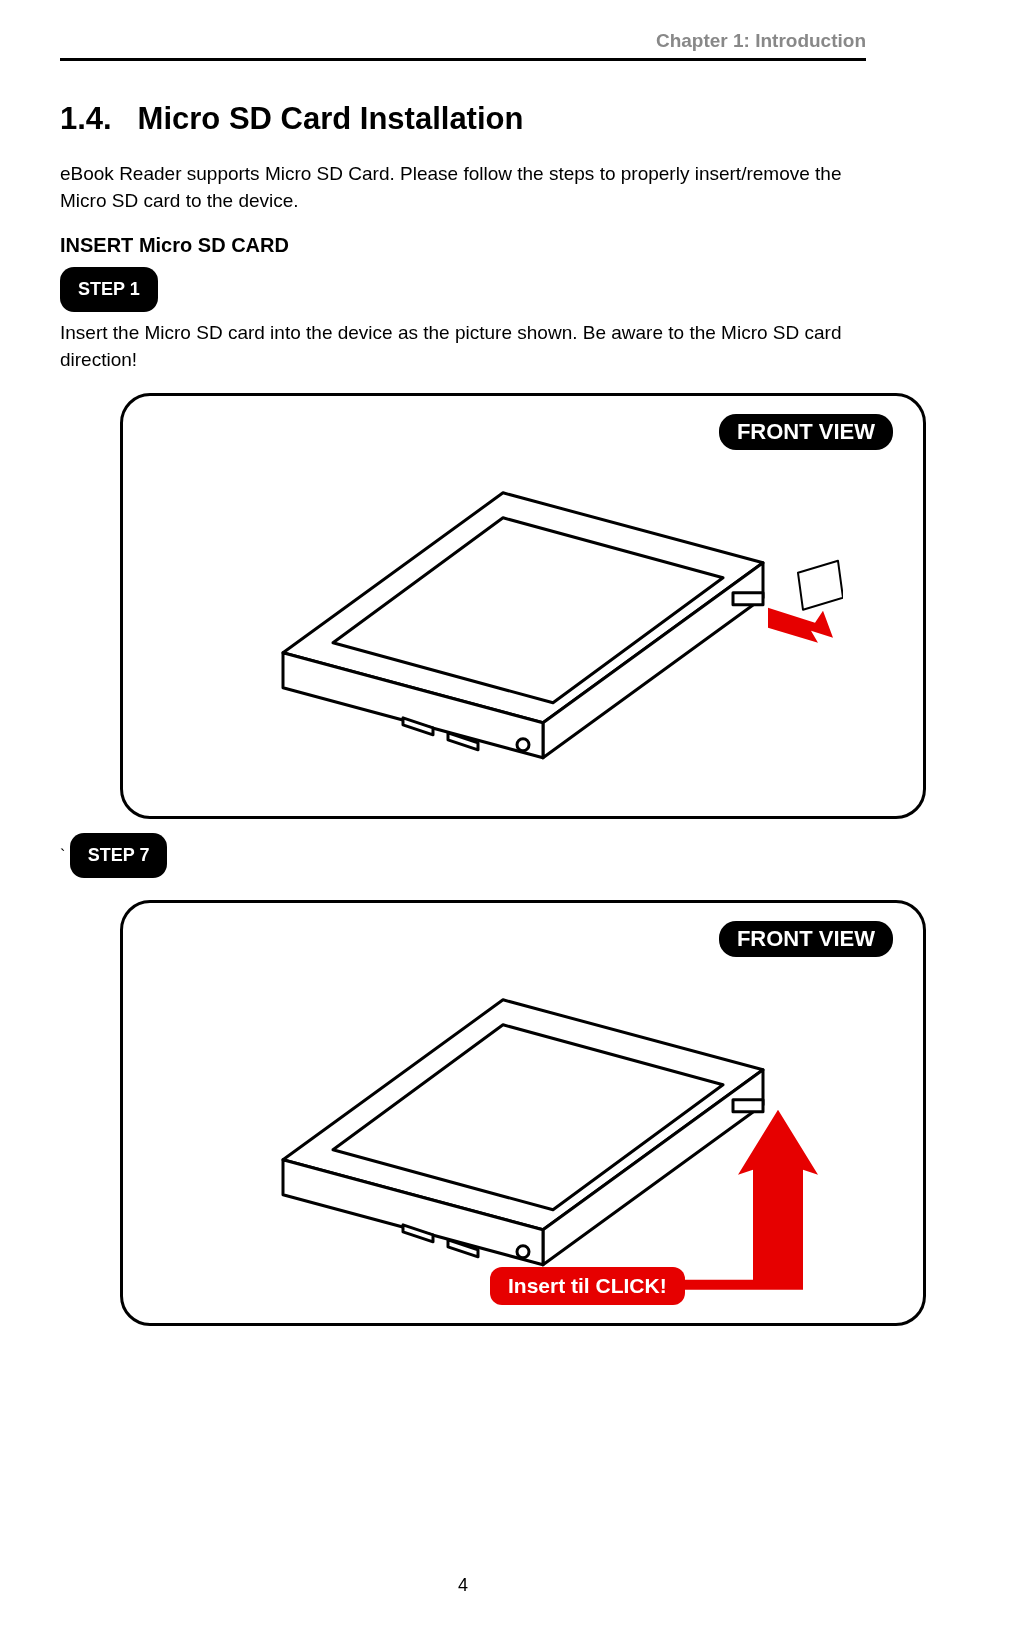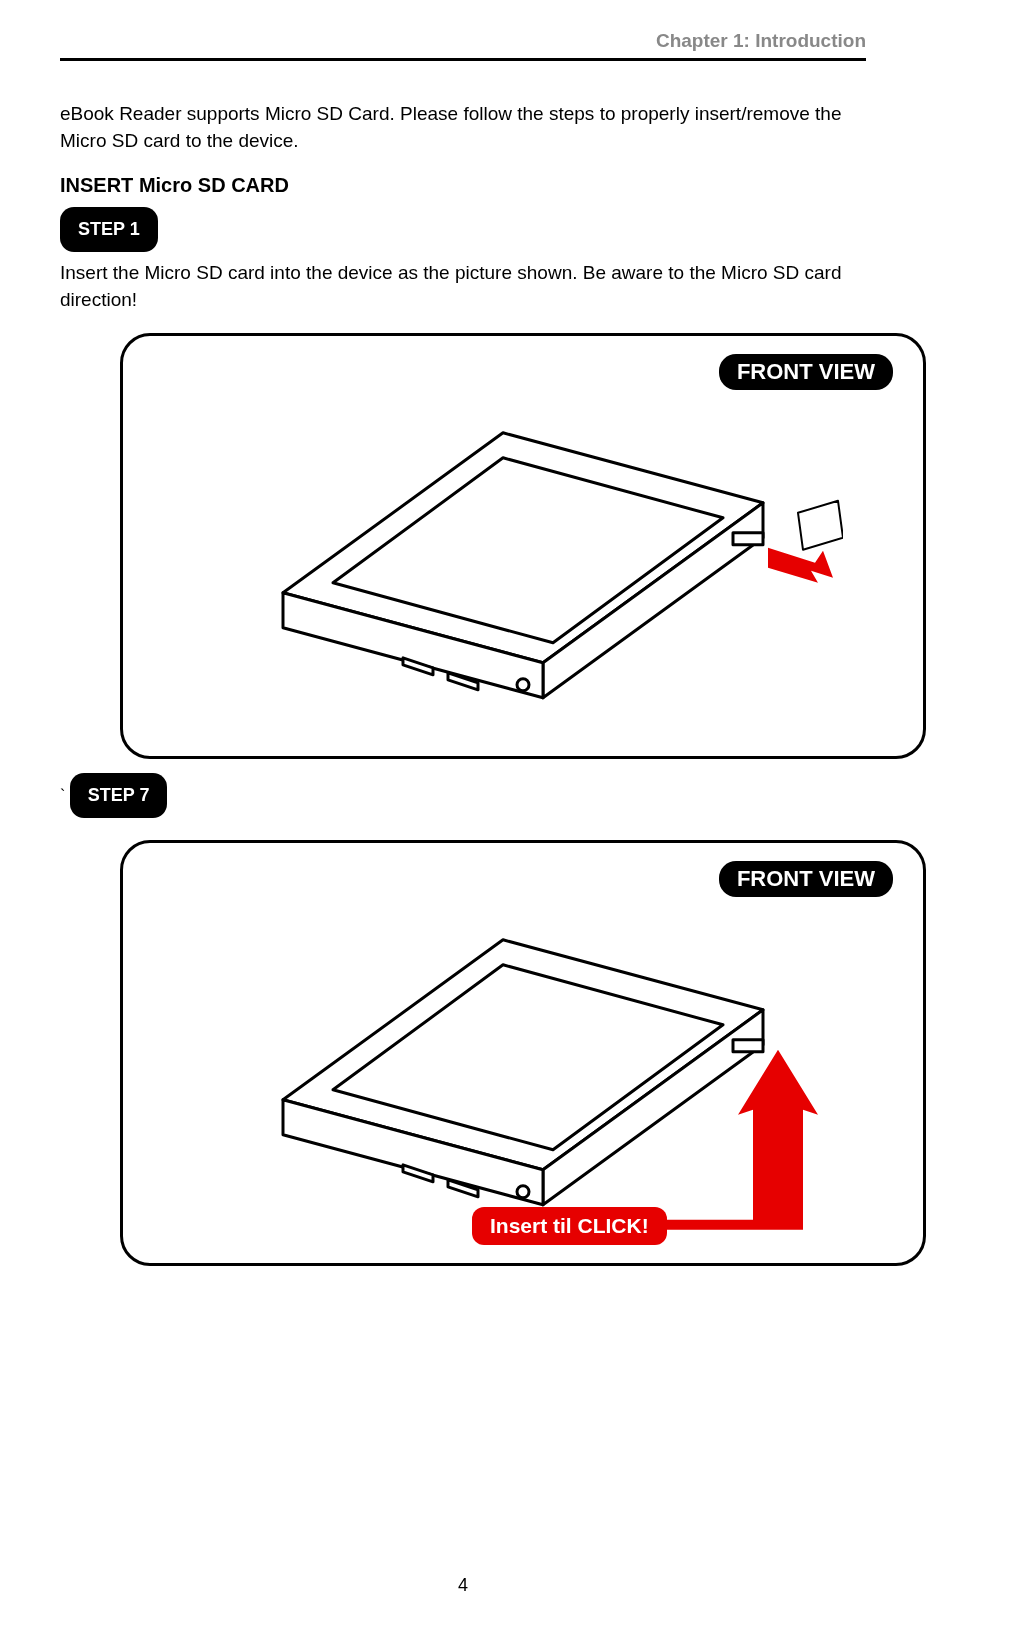--- a/index.html
+++ b/index.html
@@ -67,21 +67,21 @@
     top: 18px;
     background: #000;
     color: #fff;
     font-weight: bold;
     font-size: 22px;
     padding: 5px 18px;
     border-radius: 17px;
   }
   .insert-label {
     position: absolute;
-    left: 349px;
+    left: 367px;
     bottom: 18px;
     background: #e60000;
     color: #fff;
     font-weight: bold;
     font-size: 21px;
     padding: 7px 18px;
     border-radius: 12px;
   }
   .device-svg {
     position: absolute;
@@ -99,20 +99,25 @@
   }
 </style>
 </head>
 <body>
 
 <div class="page">
 
   <div class="header-chapter">Chapter 1: Introduction</div>
   <div class="header-rule"></div>
 
+  <div class="section-heading">
+    <span>1.4.</span>
+    <span> &nbsp;</span>
+    <span>Micro SD Card Installation</span>
+  </div>
 
   <div class="body-text">eBook Reader supports Micro SD Card. Please follow the steps to properly insert/remove the Micro SD card to the device.</div>
 
   <div class="bold-heading">INSERT Micro SD CARD</div>
 
   
   <div class="step-badge">STEP 1</div>
   <div class="body-text">Insert the Micro SD card into the device as the picture shown. Be aware to the Micro SD card direction!</div>
 
   <div class="figure-box">

